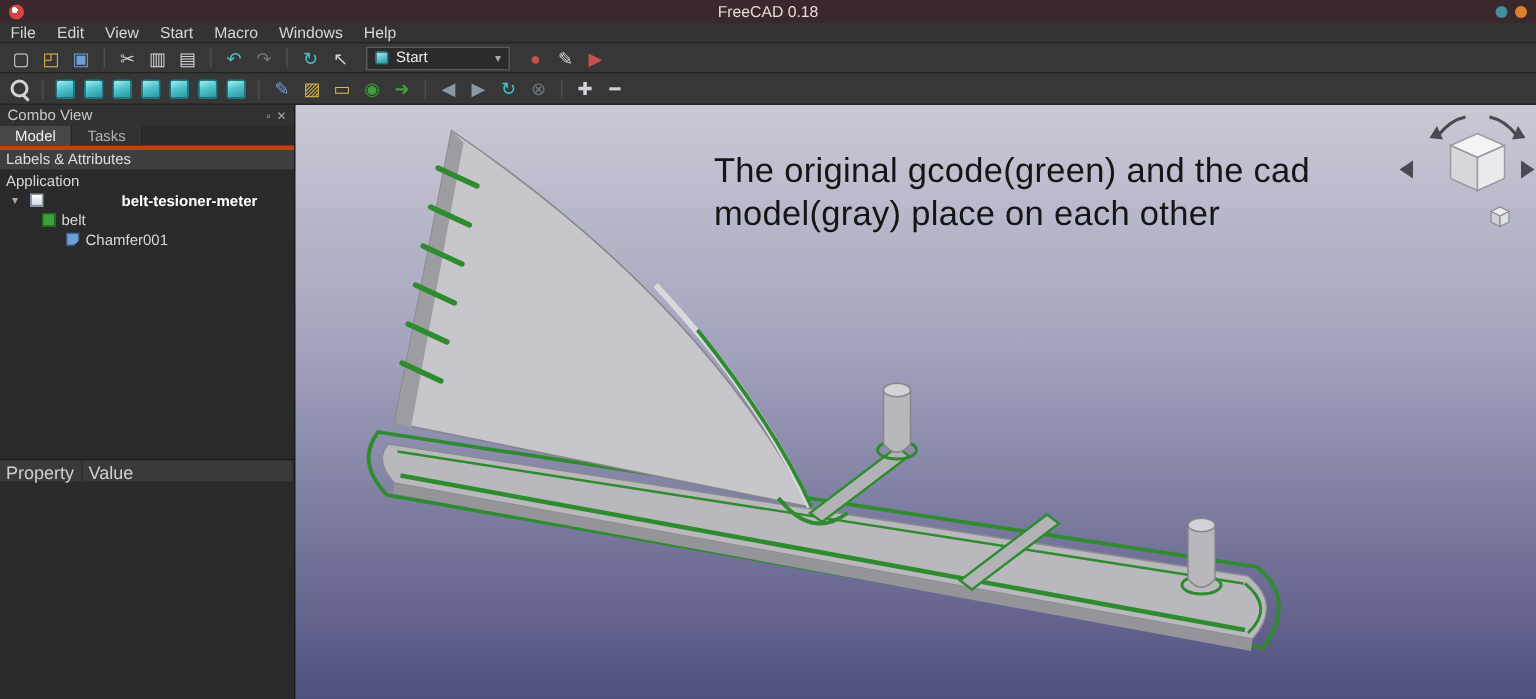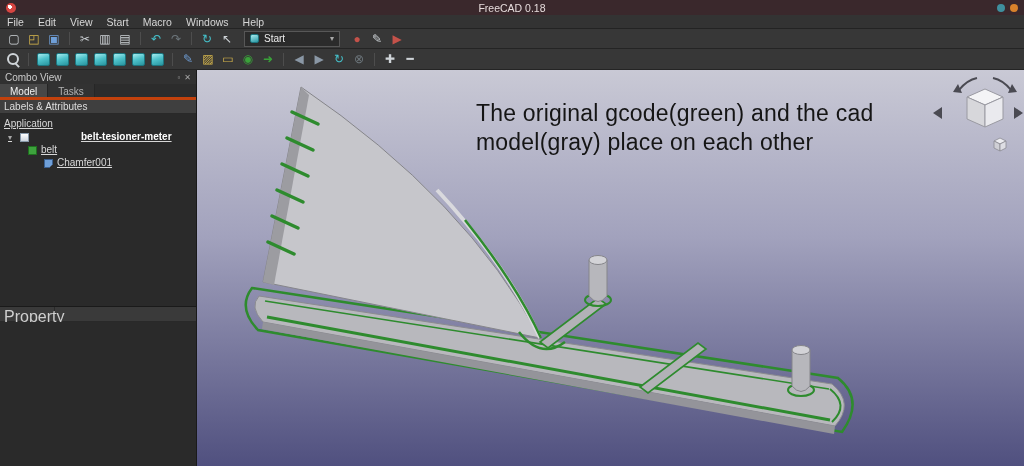--- a/index.html
+++ b/index.html
@@ -44,32 +44,32 @@
   
   .main{display:flex;height:396px;}
   .sidebar{width:197px;flex:0 0 197px;background:#2c2c2c;border-right:1px solid #1a1a1a;display:flex;flex-direction:column;}
   .cv-header{height:14px;display:flex;align-items:center;padding:0 5px;color:#c9c9c9;background:#313131;font-size:10px;}
   .hicons{margin-left:auto;display:flex;gap:4px;font-size:8px;color:#a8a8a8;}
   .tabs{display:flex;height:16px;background:#2c2c2c;border-bottom:3px solid #c2410c;}
   .tab{padding:2px 10px 0;font-size:10px;color:#b2b2b2;background:#323232;border-right:1px solid #262626;}
   .tab.active{background:#474747;color:#f0f0f0;}
   .la-bar{height:14px;background:#3f3f3f;color:#dedede;padding:0 4px;display:flex;align-items:center;font-size:10px;border-bottom:1px solid #292929;}
   .tree{flex:1;background:#2a2a2a;padding-top:2px;overflow:hidden;}
-  .trow{display:flex;align-items:flex-end;height:13px;gap:4px;font-size:10px;color:#d8d8d8;white-space:nowrap;text-decoration:underline;}
+  .trow{display:flex;align-items:flex-start;height:13px;gap:4px;font-size:10px;color:#d8d8d8;white-space:nowrap;}
   .expander{width:8px;color:#a8a8a8;font-size:8px;}
   .ticon{width:9px;height:9px;flex:0 0 auto;}
   .doc-icon{background:linear-gradient(180deg,#ffffff,#cdd5df);border:1px solid #8899aa;}
   .gcode-icon{background:#3da23d;border:1px solid #1f6f1f;}
   .fusion-icon{background:radial-gradient(circle at 35% 50%, #8cb8ec 0 3px, #4f7fc0 3px);border:1px solid #3a5f90;border-radius:2px;}
   .chamfer-icon{background:#6f9fd8;border:1px solid #3a5f90;clip-path:polygon(0 0,100% 0,100% 55%,55% 100%,0 100%);}
   .bold{font-weight:bold;color:#ffffff;margin-left:48px;}
   .dimtext{color:#8b9298;}
   .prop{height:160px;display:flex;flex-direction:column;border-top:1px solid #1a1a1a;}
   .prop-head{display:flex;height:15px;background:#3a3a3a;border-bottom:1px solid #292929;}
-  .prop-head .cell{padding:1px 4px;font-size:16px;color:#cfcfcf;border-right:1px solid #2a2a2a;}
+  .prop-head .cell{padding:1px 4px;font-size:12px;color:#cfcfcf;border-right:1px solid #2a2a2a;}
   .prop-head .c1{width:55px;}
   .prop-head .c2{flex:1;}
   .prop-body{flex:1;background:#2a2a2a;}
 
   
   .viewport{flex:1;position:relative;background:linear-gradient(180deg,#c9c9d5 0%,#a2a2bd 42%,#50507f 100%);overflow:hidden;}
   svg.scene{position:absolute;inset:0;width:100%;height:100%;display:block;}
   .annotation{position:absolute;left:279px;top:29px;font-size:23px;color:#151515;line-height:1.25;letter-spacing:0.2px;}
 </style>
 </head>
@@ -183,20 +183,21 @@
         <span>belt</span>
       </div>
       <div class="trow" style="padding-left:44px">
         <span class="ticon chamfer-icon"></span>
         <span>Chamfer001</span>
       </div>
     </div>
     <div class="prop">
       <div class="prop-head">
         <div class="cell c1">Property</div>
+        <div class="cell c2">Value</div>
       </div>
       <div class="prop-body"></div>
     </div>
   </div>
 
   <div class="viewport">
     <svg class="scene" viewBox="0 0 827 396" preserveAspectRatio="none">
 
       <path d="M55,218 L641,308 Q668,330 645,362 L61,260 Q40,238 55,218 Z" fill="none" stroke="#2e8b2e" stroke-width="2.5"></path>
 

